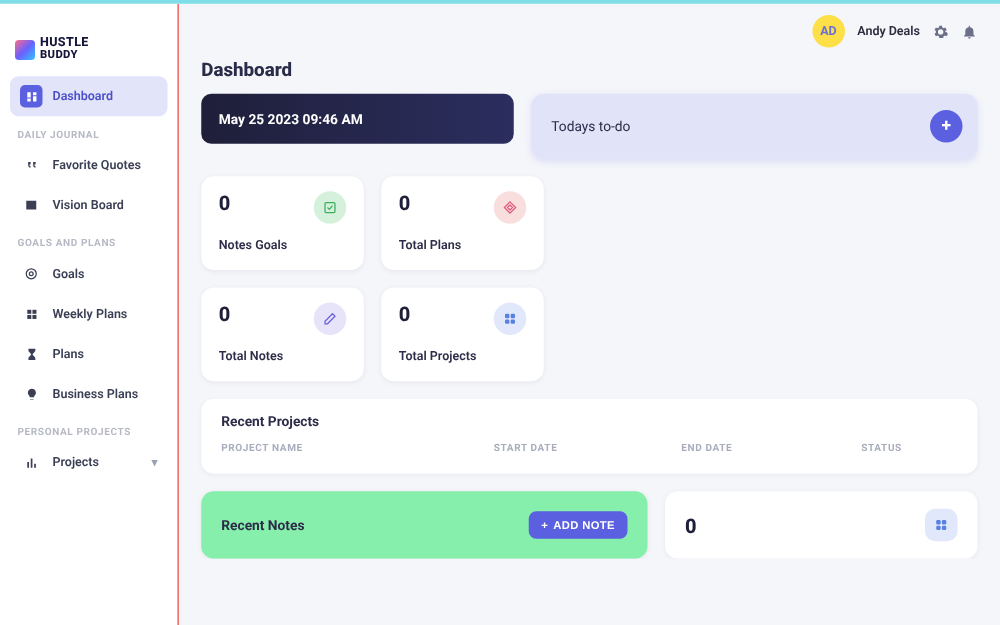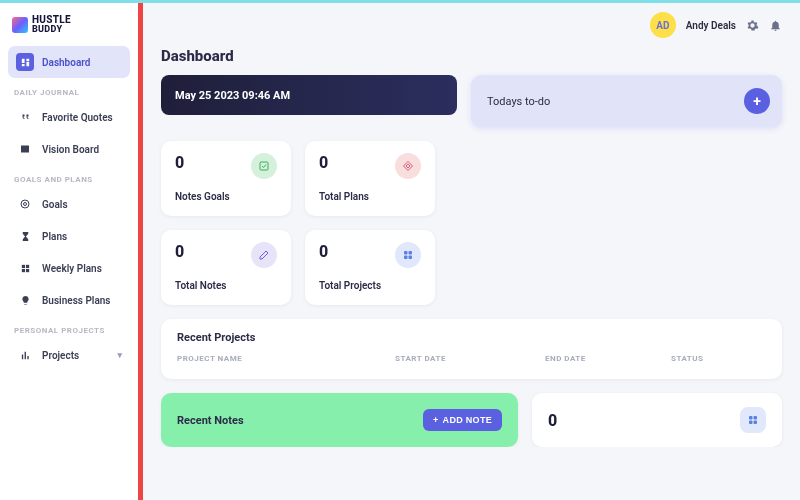--- a/index.html
+++ b/index.html
@@ -12,22 +12,22 @@
     font-size: 11px;
     color: #2c2c3e;
     border-top: 3px solid #7fdee8;
   }
   .app { display: flex; height: 497px; }
 
   
   .sidebar {
     width: 143px;
     background: #fff;
-    padding: 10px 8px 0 8px;
-    border-right: 5px solid #ef4444;
+    padding: 25px 8px 0 8px;
+    border-right: 1px solid #ef4444;
     flex-shrink: 0;
   }
   .logo-wrap { padding: 2px 4px 12px 4px; }
   .logo {
     font-weight: 800;
     font-size: 10px;
     letter-spacing: .3px;
     display: flex;
     align-items: center;
     gap: 4px;
@@ -85,21 +85,21 @@
   }
   .username { font-size:10px; font-weight:600; color:#2c2c3e; }
   .top-icon { color:#6b7088; cursor:pointer; }
 
   
   .content { padding: 0 18px 0 18px; overflow:hidden; }
   .page-title { font-size:15px; font-weight:800; color:#2a2b48; margin-bottom:10px; }
 
   .row1 { display:flex; gap:14px; margin-bottom:14px; }
   .date-card {
-    width: 296px; height:40px;
+    width: 250px; height:40px;
     background: linear-gradient(90deg, #1f1f3a 0%, #2b2e5e 100%);
     border-radius:8px;
     color:#fff; font-weight:700; font-size:11px;
     display:flex; align-items:center; padding:0 14px;
   }
   .todo-card {
     flex:1; height:52px;
     background:#e1e3f9; border-radius:10px;
     display:flex; align-items:center; justify-content:space-between;
     padding:0 12px 0 16px;
@@ -134,21 +134,21 @@
 
   .recent-projects {
     background:#fff; border-radius:10px; padding:12px 16px 16px;
     box-shadow:0 1px 4px rgba(20,20,50,.06);
     margin-bottom:14px;
   }
   .panel-title { font-size:11px; font-weight:700; color:#2c2c48; margin-bottom:10px; }
   .proj-headers { display:flex; font-size:8px; font-weight:700; color:#a8acbc; letter-spacing:.5px; }
   .col-name  { width:218px; }
   .col-start { width:150px; }
-  .col-end   { width:126px; }
+  .col-end   { width:144px; }
   .col-status{ flex:1; }
 
   .bottom-row { display:flex; gap:14px; }
   .recent-notes {
     flex:1; background:#86efac; border-radius:10px; padding:14px 16px;
     box-shadow:0 1px 4px rgba(20,20,50,.06);
     display:flex; align-items:center; justify-content:space-between;
   }
   .add-note-btn {
     background:#5a60e0; color:#fff; border:none; border-radius:6px;
@@ -218,36 +218,36 @@
             <circle cx="12" cy="12" r="8"></circle>
             <circle cx="12" cy="12" r="3"></circle>
           </svg>
       </span>
       <span>Goals</span>
     </div>
 
     <div class="nav-item">
       <span class="nav-icon">
         <svg width="11" height="11" viewBox="0 0 24 24" fill="currentColor">
-            <path d="M6 2h12v4l-5 6 5 6v4H6v-4l5-6-5-6V2z"></path>
-          </svg>
-      </span>
-      <span>Plans</span>
-    </div>
-
-    <div class="nav-item">
-      <span class="nav-icon">
-        <svg width="11" height="11" viewBox="0 0 24 24" fill="currentColor">
             <rect x="4" y="4" width="7" height="7"></rect>
             <rect x="13" y="4" width="7" height="7"></rect>
             <rect x="4" y="13" width="7" height="7"></rect>
             <rect x="13" y="13" width="7" height="7"></rect>
           </svg>
       </span>
       <span>Weekly Plans</span>
+    </div>
+
+    <div class="nav-item">
+      <span class="nav-icon">
+        <svg width="11" height="11" viewBox="0 0 24 24" fill="currentColor">
+            <path d="M6 2h12v4l-5 6 5 6v4H6v-4l5-6-5-6V2z"></path>
+          </svg>
+      </span>
+      <span>Plans</span>
     </div>
 
     <div class="nav-item">
       <span class="nav-icon">
         <svg width="11" height="11" viewBox="0 0 24 24" fill="currentColor">
             <path d="M9 21h6v-1H9v1zm3-19a7 7 0 00-4 12.7V17h8v-2.3A7 7 0 0012 2z"></path>
           </svg>
       </span>
       <span>Business Plans</span>
     </div>

